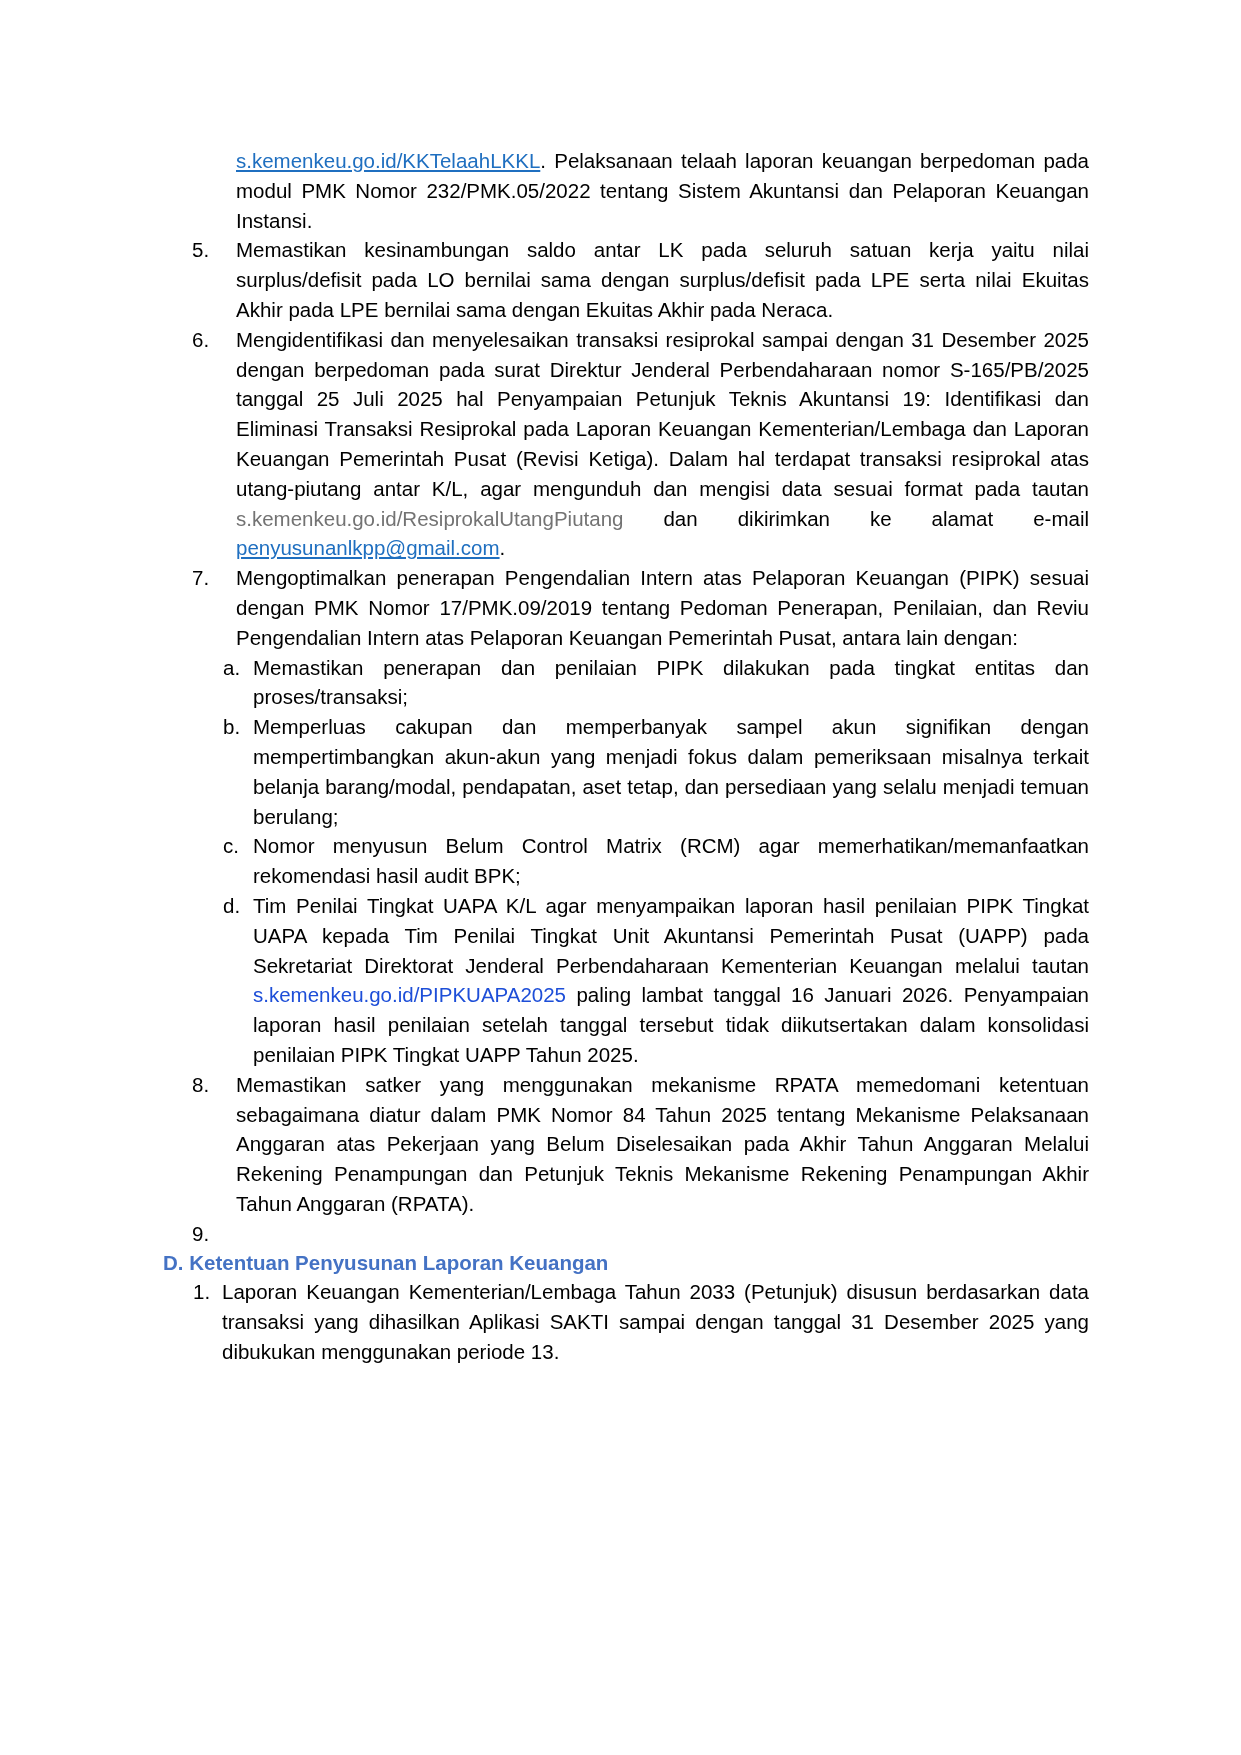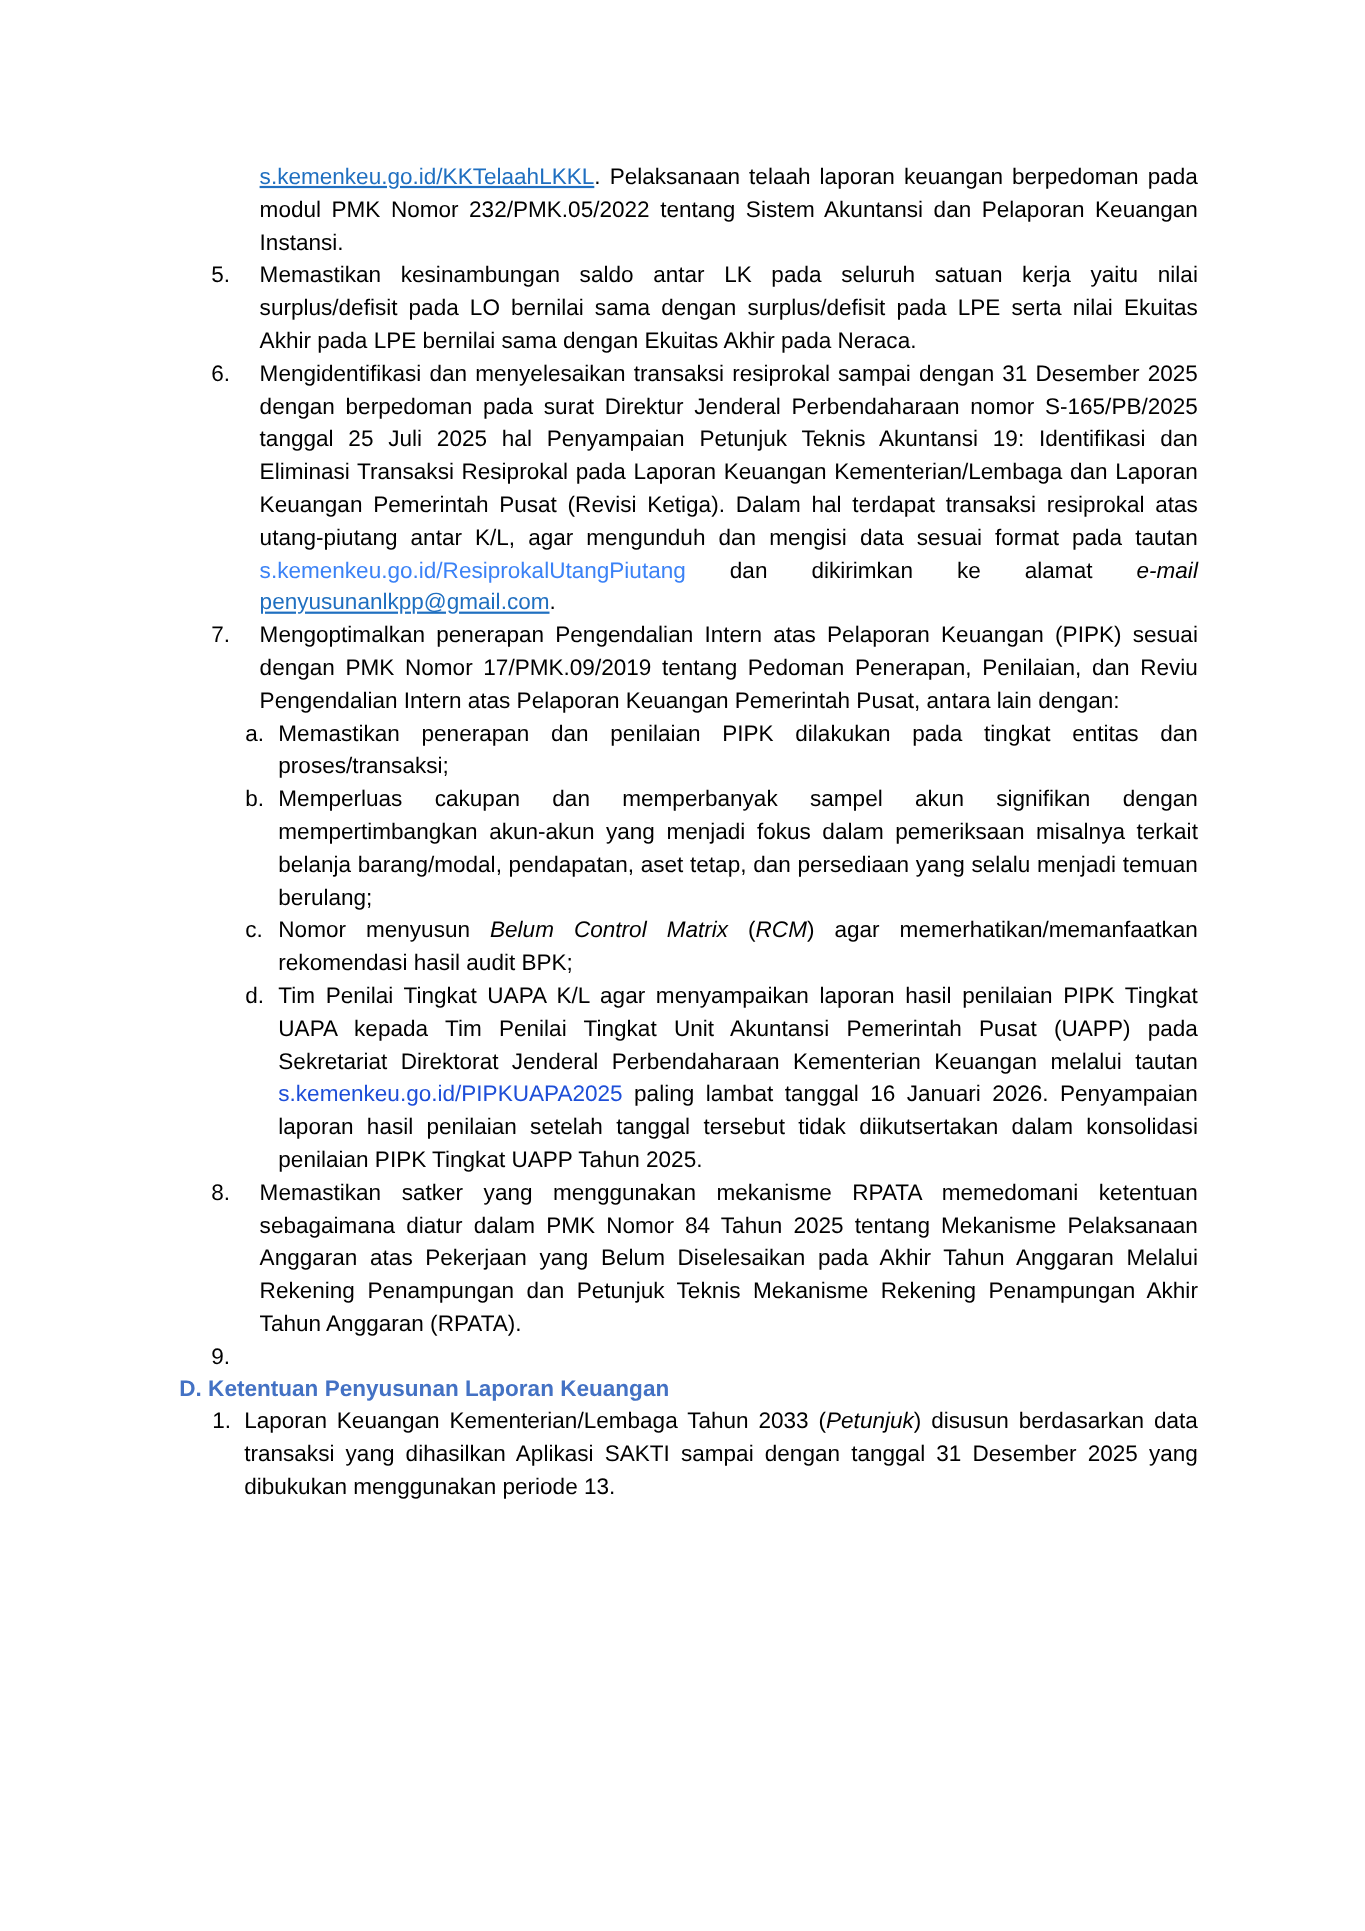--- a/index.html
+++ b/index.html
@@ -18,23 +18,23 @@
     .item { position: relative; margin-left: 236px; width: 853px; }
     .item .num { position: absolute; left: -44px; top: 0; }
     .sub { position: relative; margin-left: 253px; width: 836px; }
     .sub .num { position: absolute; left: -30px; top: 0; }
     .ditem { position: relative; margin-left: 222px; width: 867px; }
     .ditem .num { position: absolute; left: -29px; top: 0; }
     .heading {
       margin: 29px 11px 0 163px; color: #4472c4; font-size: 20.5px;
     }
     .link-a { color: #1f6fc0; text-decoration: underline; }
-    .link-b { color: #3b82f6; text-decoration: none; }
+    .link-b { color: #737373; text-decoration: none; }
     .link-c { color: #1d4ed8; text-decoration: none; }
-    .it { font-style: italic; }
+    .it { }
   </style>
 </head>
 <body>
 
 <div class="page">
   <div class="content">
 
     <p class="para cont"><a class="link-a">s.kemenkeu.go.id/KKTelaahLKKL</a><span>. Pelaksanaan telaah laporan keuangan berpedoman pada modul PMK Nomor 232/PMK.05/2022 tentang Sistem Akuntansi dan Pelaporan Keuangan Instansi.</span></p>
 
     <div class="para item">

